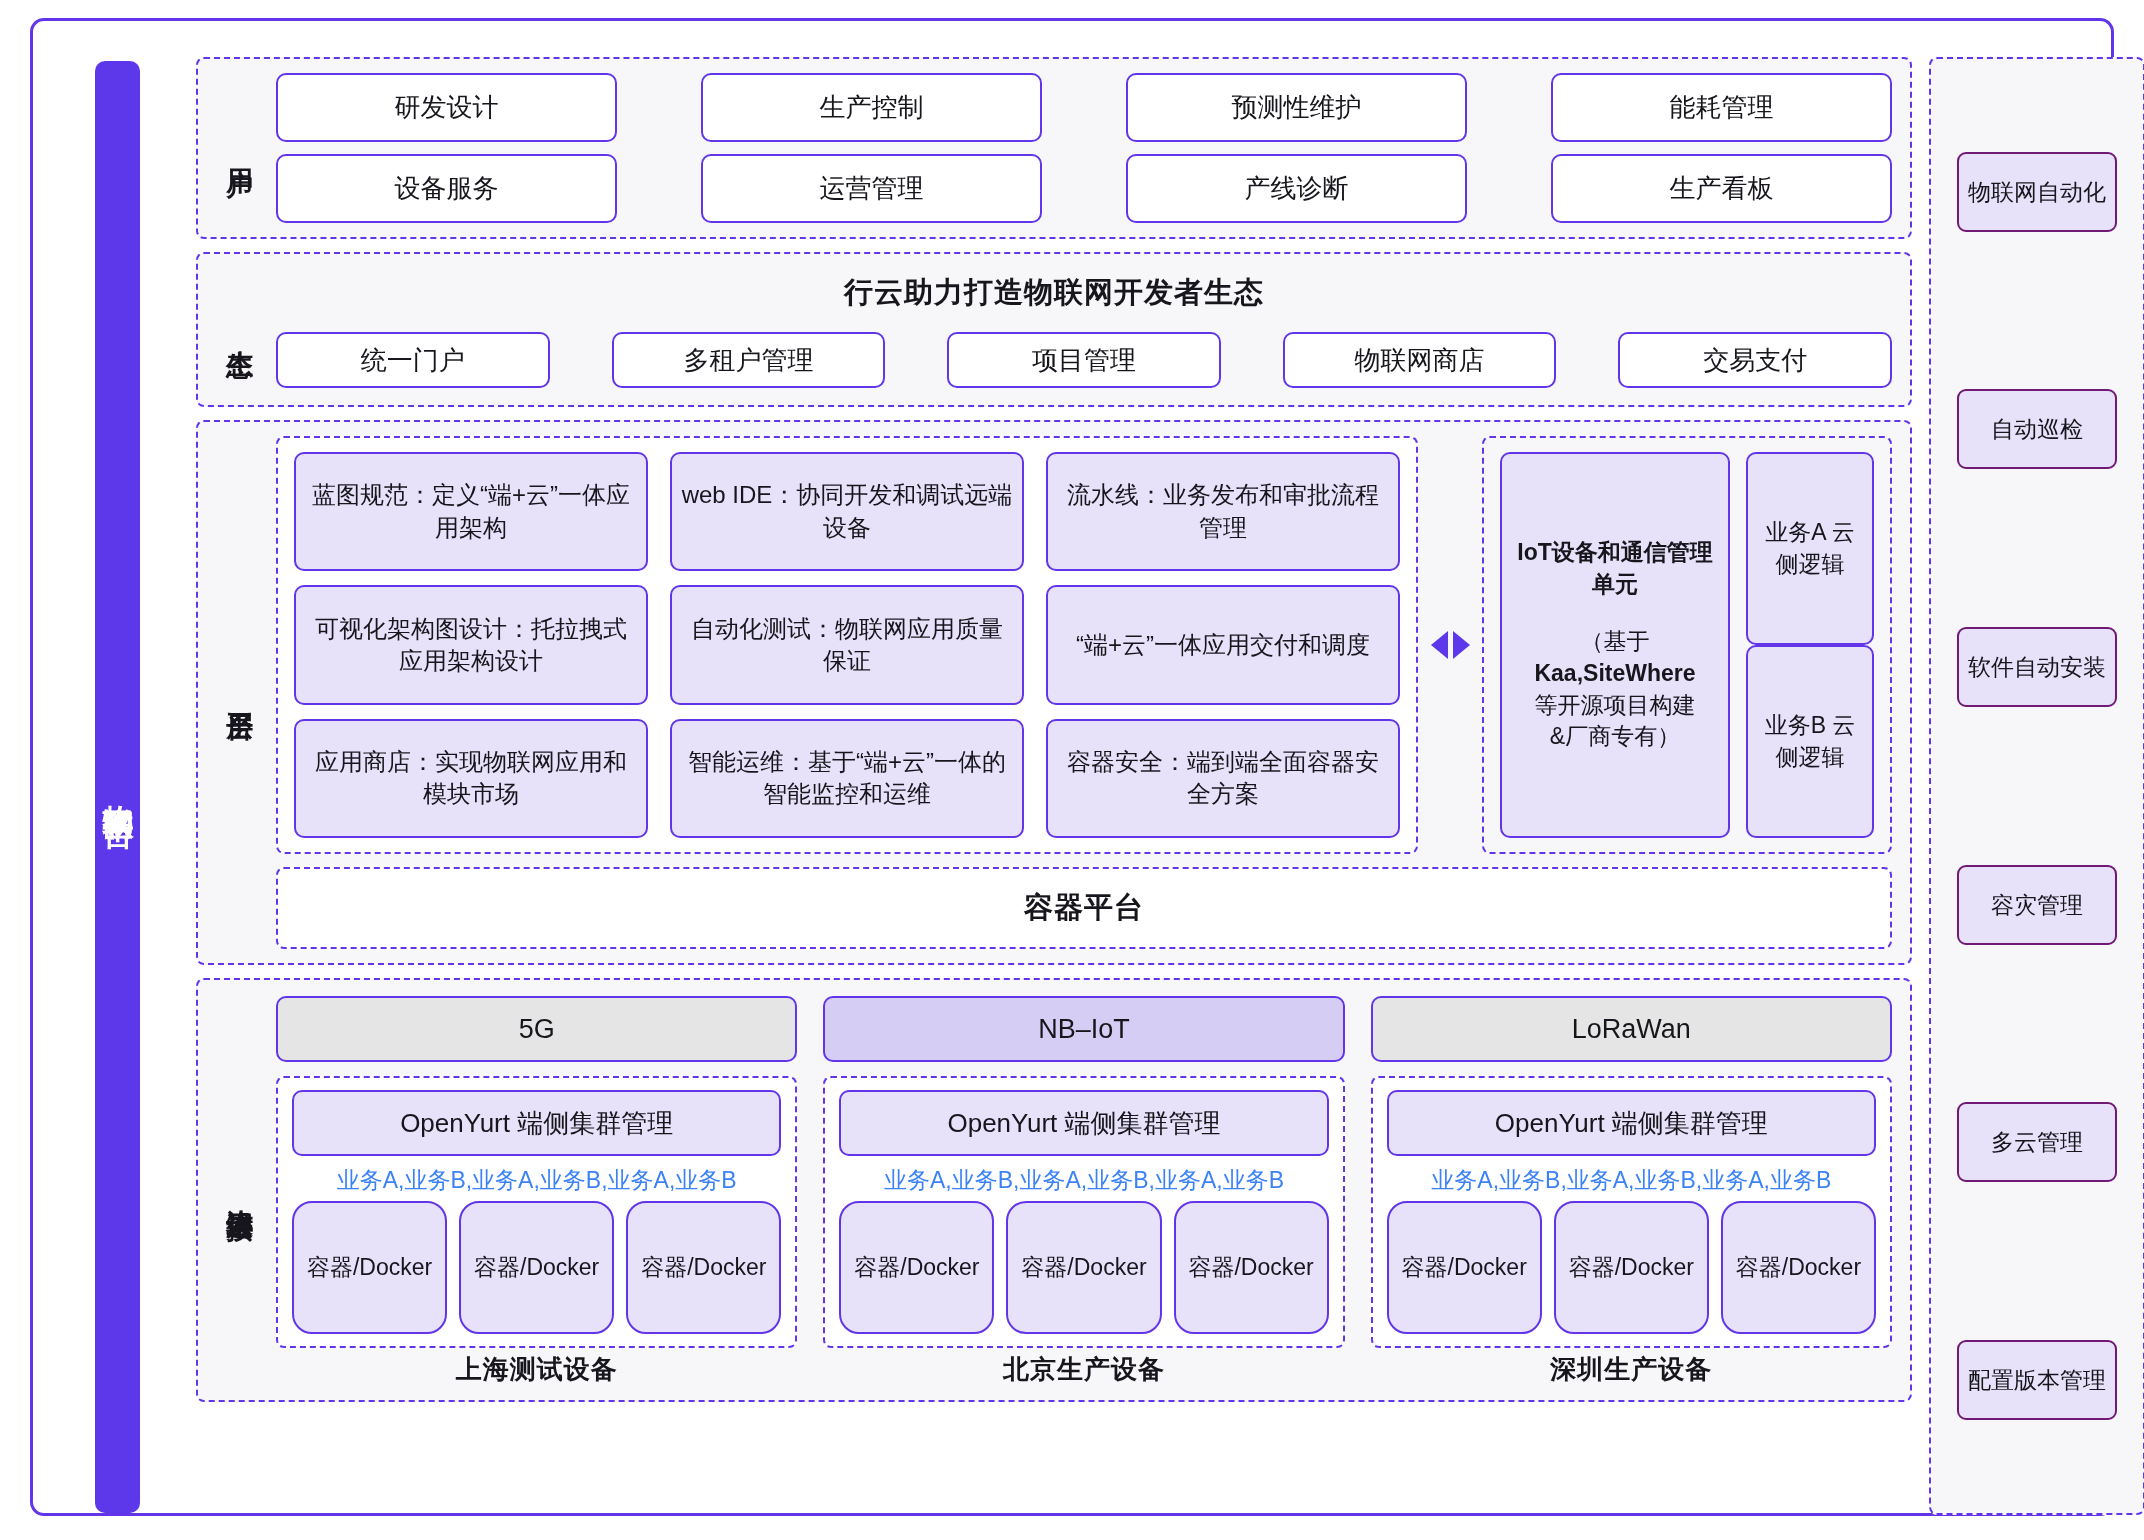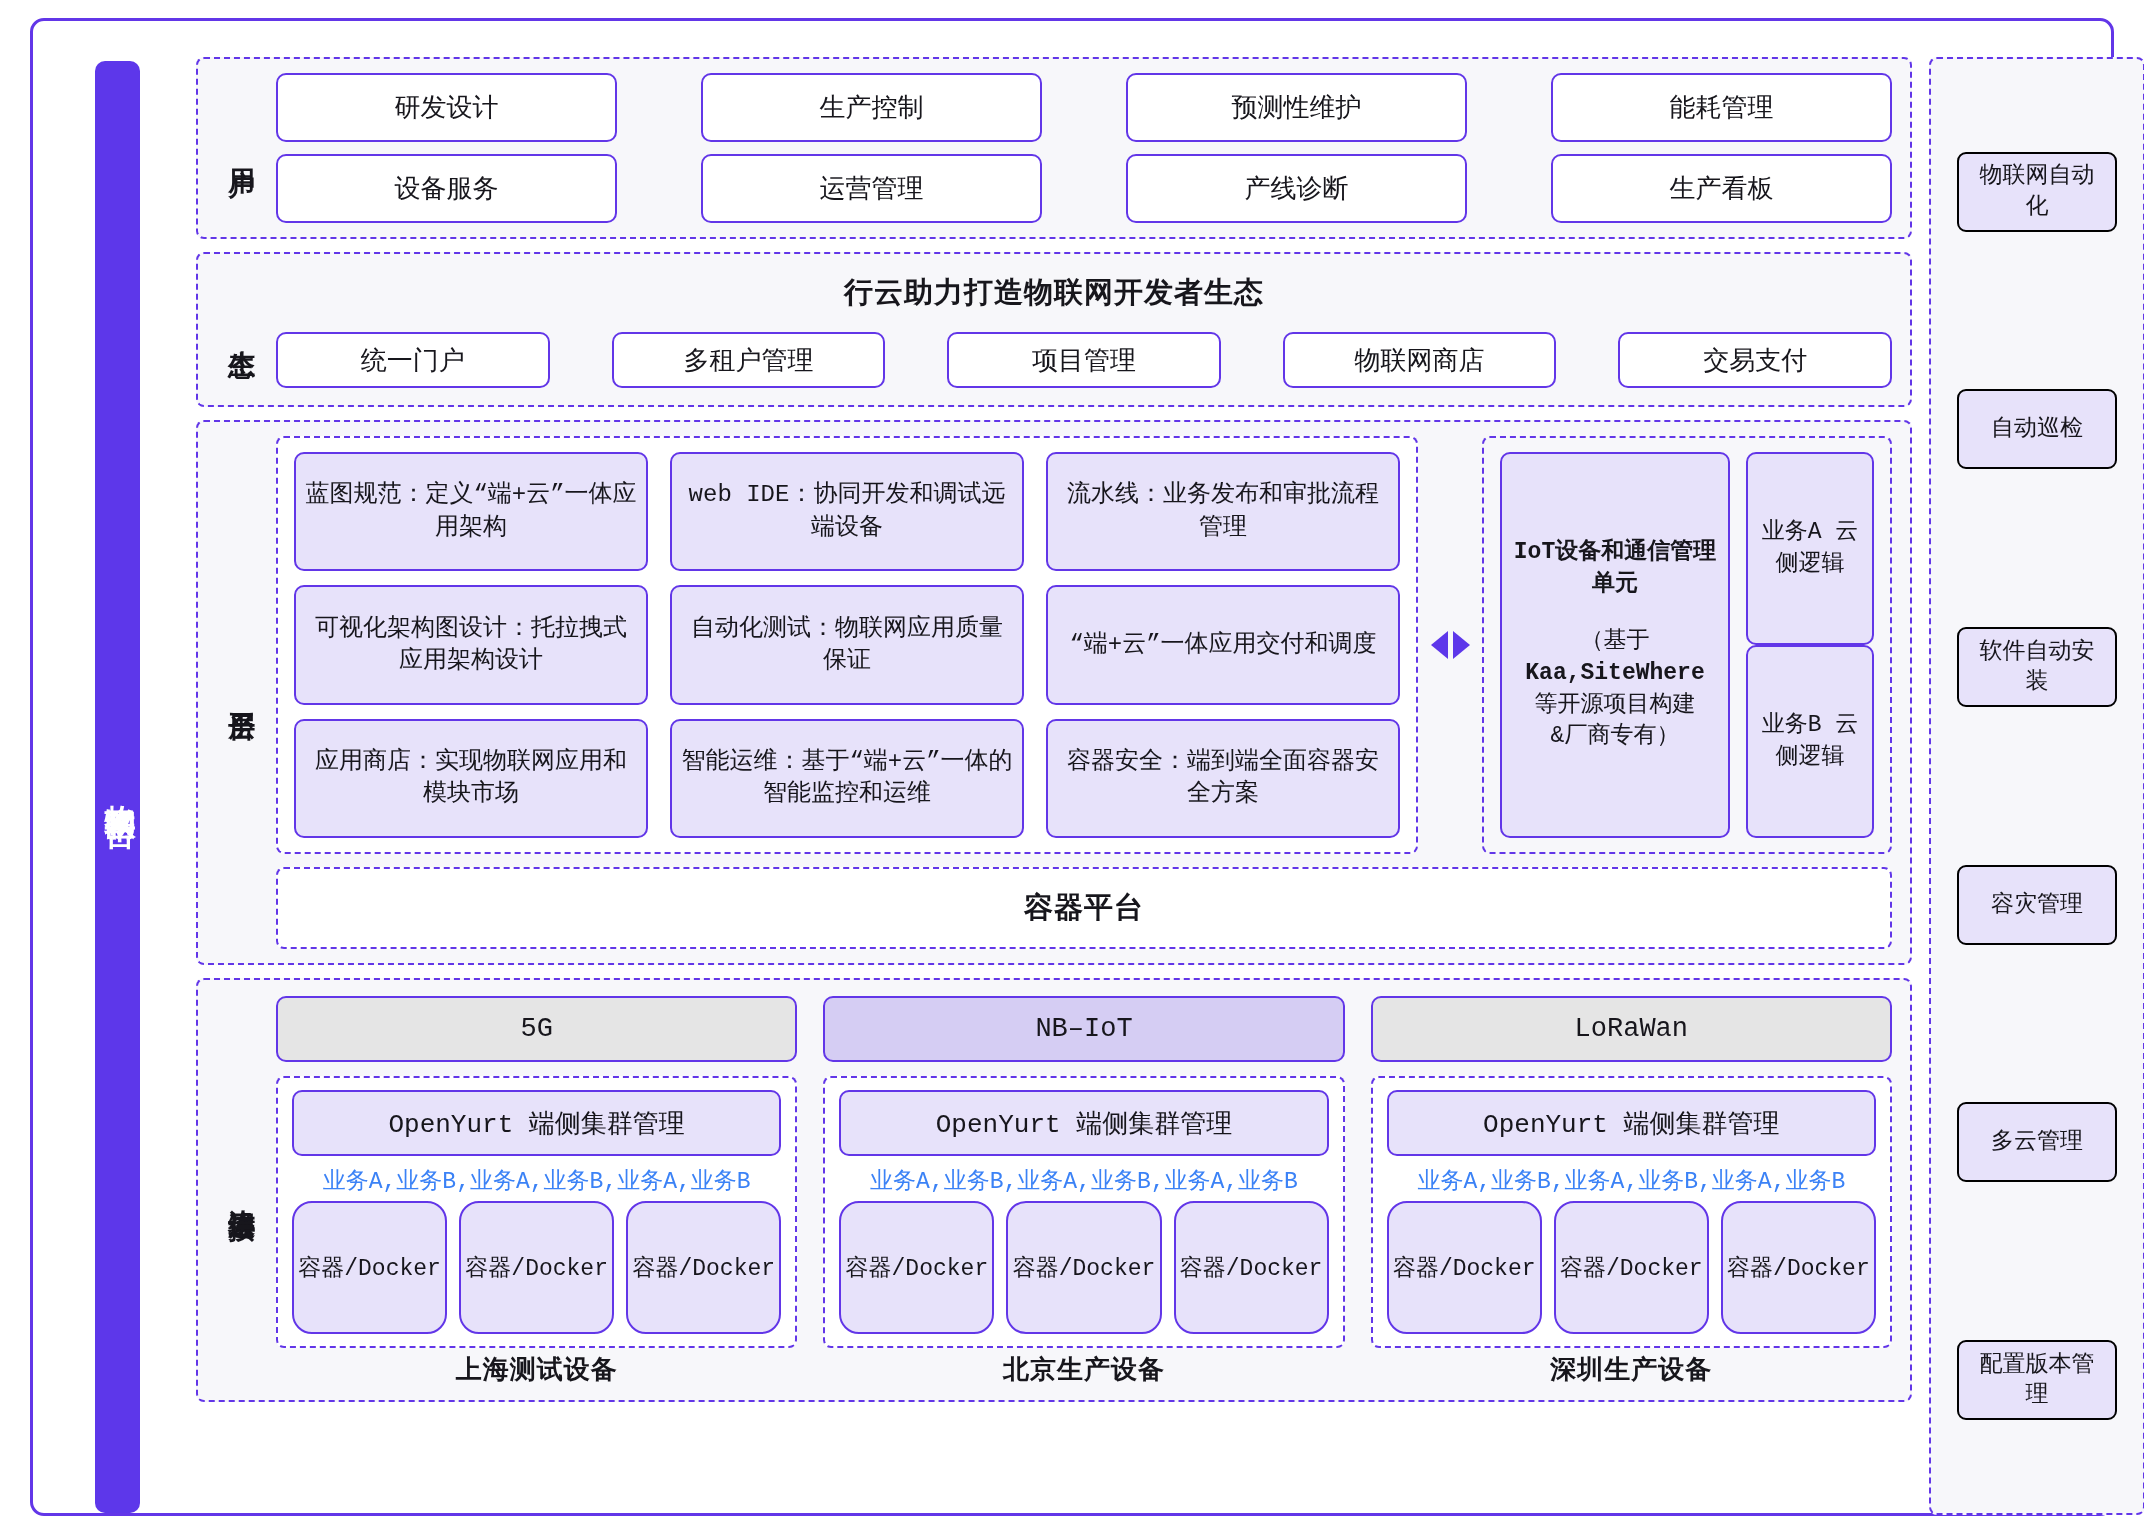--- a/index.html
+++ b/index.html
@@ -1,17 +1,17 @@
 <!DOCTYPE html>
 <html><head>
 <meta charset="utf-8">
 <style>
   html,body{margin:0;padding:0;background:#ffffff;}
   body{font-family:"Liberation Sans","DejaVu Sans",sans-serif;}
-  #page{position:relative;width:1752px;height:1540px;background:#ffffff;box-sizing:border-box;font-family:Liberation Mono, monospace;}
+  #page{position:relative;width:1752px;height:1540px;background:#ffffff;box-sizing:border-box;}
 
   
   .outer-frame{
     position:absolute;left:30px;top:18px;width:2084px;height:1498px;
     border:3px solid #6236e8;border-radius:14px;box-sizing:border-box;background:#ffffff;
   }
 
   
   .vbar{
     position:absolute;left:62px;top:40px;width:45px;height:1452px;
@@ -27,23 +27,23 @@
   .center-col{position:absolute;left:163px;top:36px;width:1716px;height:1458px;}
 
   
   .right-col{
     position:absolute;left:1896px;top:36px;width:216px;height:1458px;
     border:2px dashed #6236e8;border-radius:8px;background:#f7f7fa;box-sizing:border-box;
     display:flex;flex-direction:column;align-items:center;justify-content:space-around;
     padding:14px 0;
   }
   .right-chip{
-    width:160px;min-height:80px;background:#e7e2fa;border:2px solid #000000;border-radius:9px;
+    width:160px;min-height:80px;background:#e7e2fa;border:2px solid #701a75;border-radius:9px;
     display:flex;align-items:center;justify-content:center;text-align:center;
-    font-size:23px;color:#17161c;line-height:1.32;padding:6px 12px;box-sizing:border-box;
+    font-size:23px;color:#17161c;line-height:1.32;padding:6px 0;box-sizing:border-box;
   }
 
   
   .band{
     border:2px dashed #6236e8;border-radius:8px;background:#f7f7fa;
     box-sizing:border-box;position:relative;
   }
   .band-label{
     position:absolute;left:18px;top:0;height:100%;width:46px;
     display:flex;align-items:center;justify-content:center;

